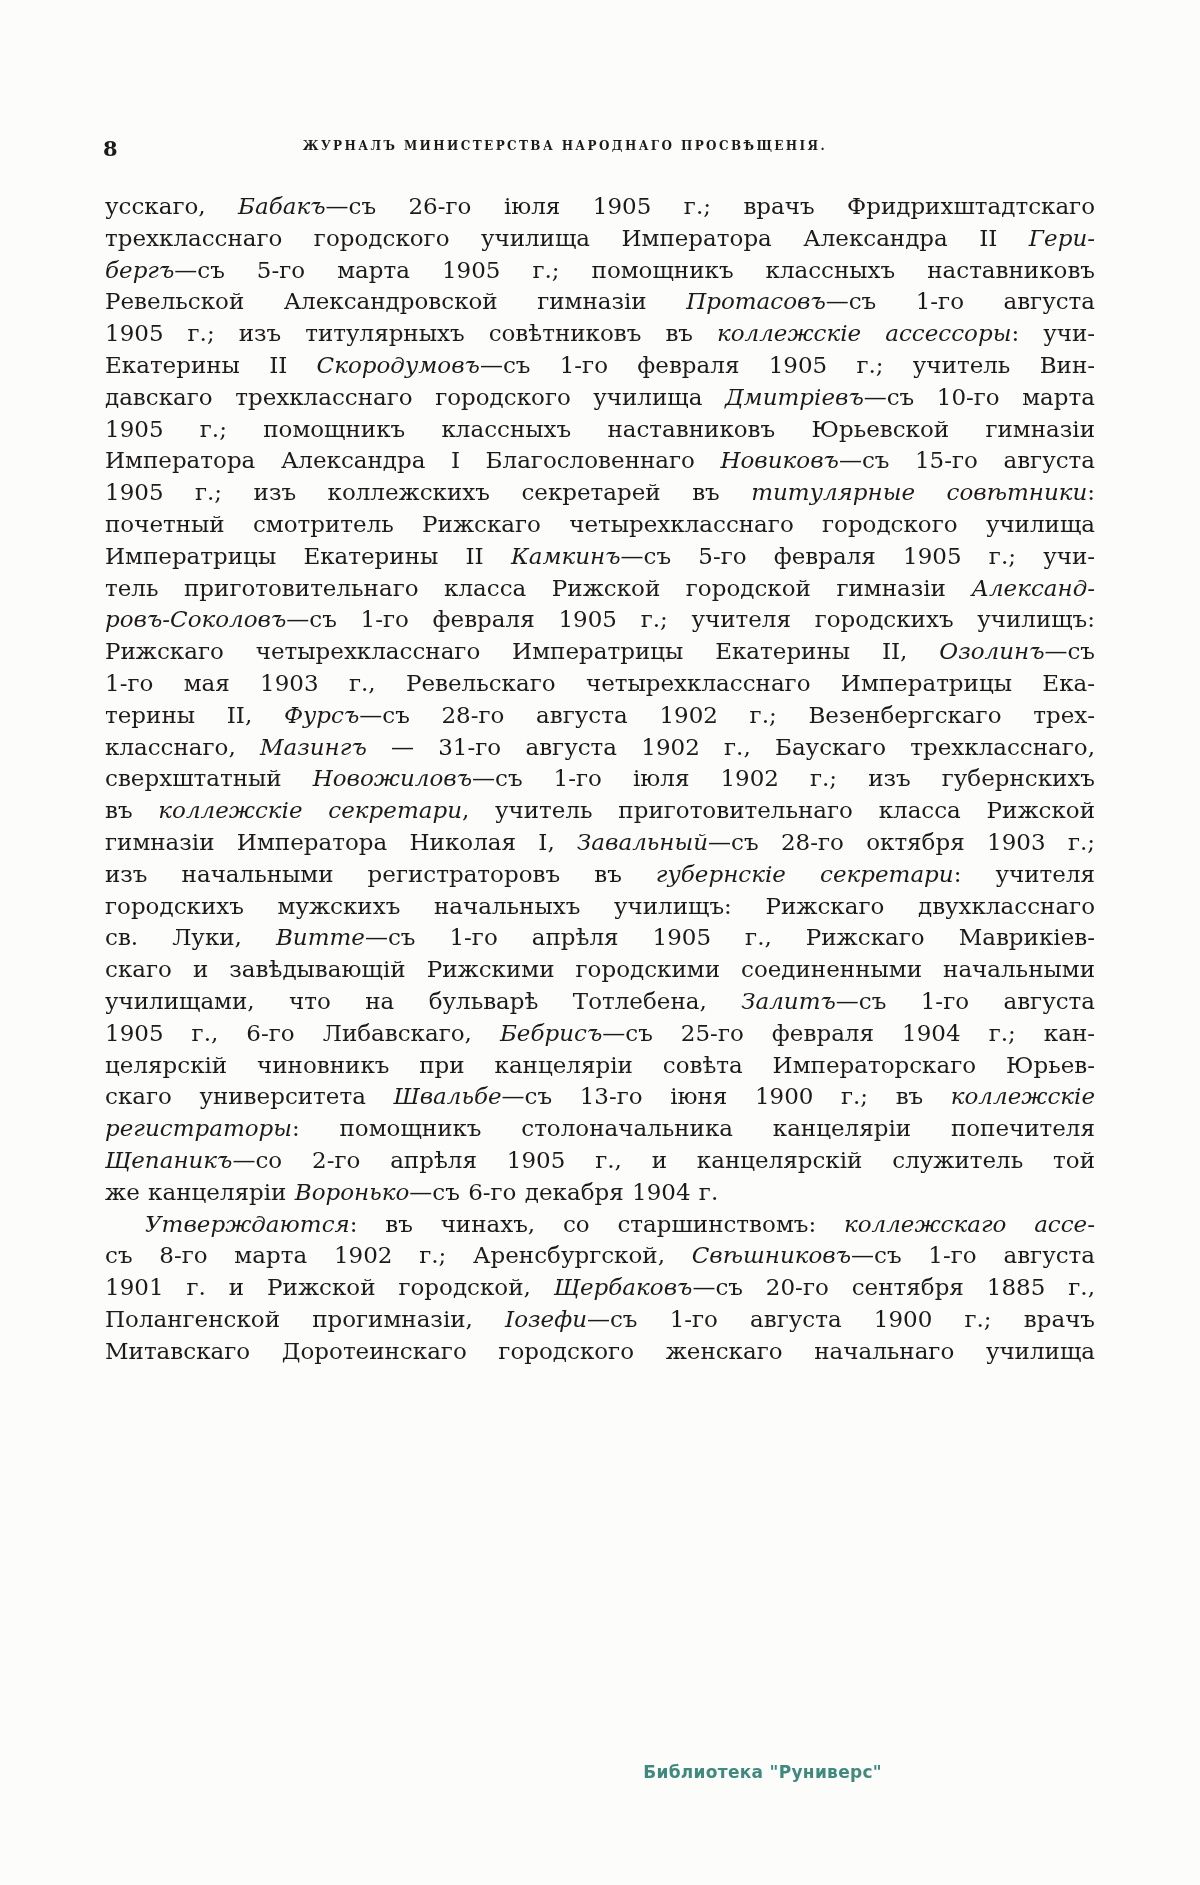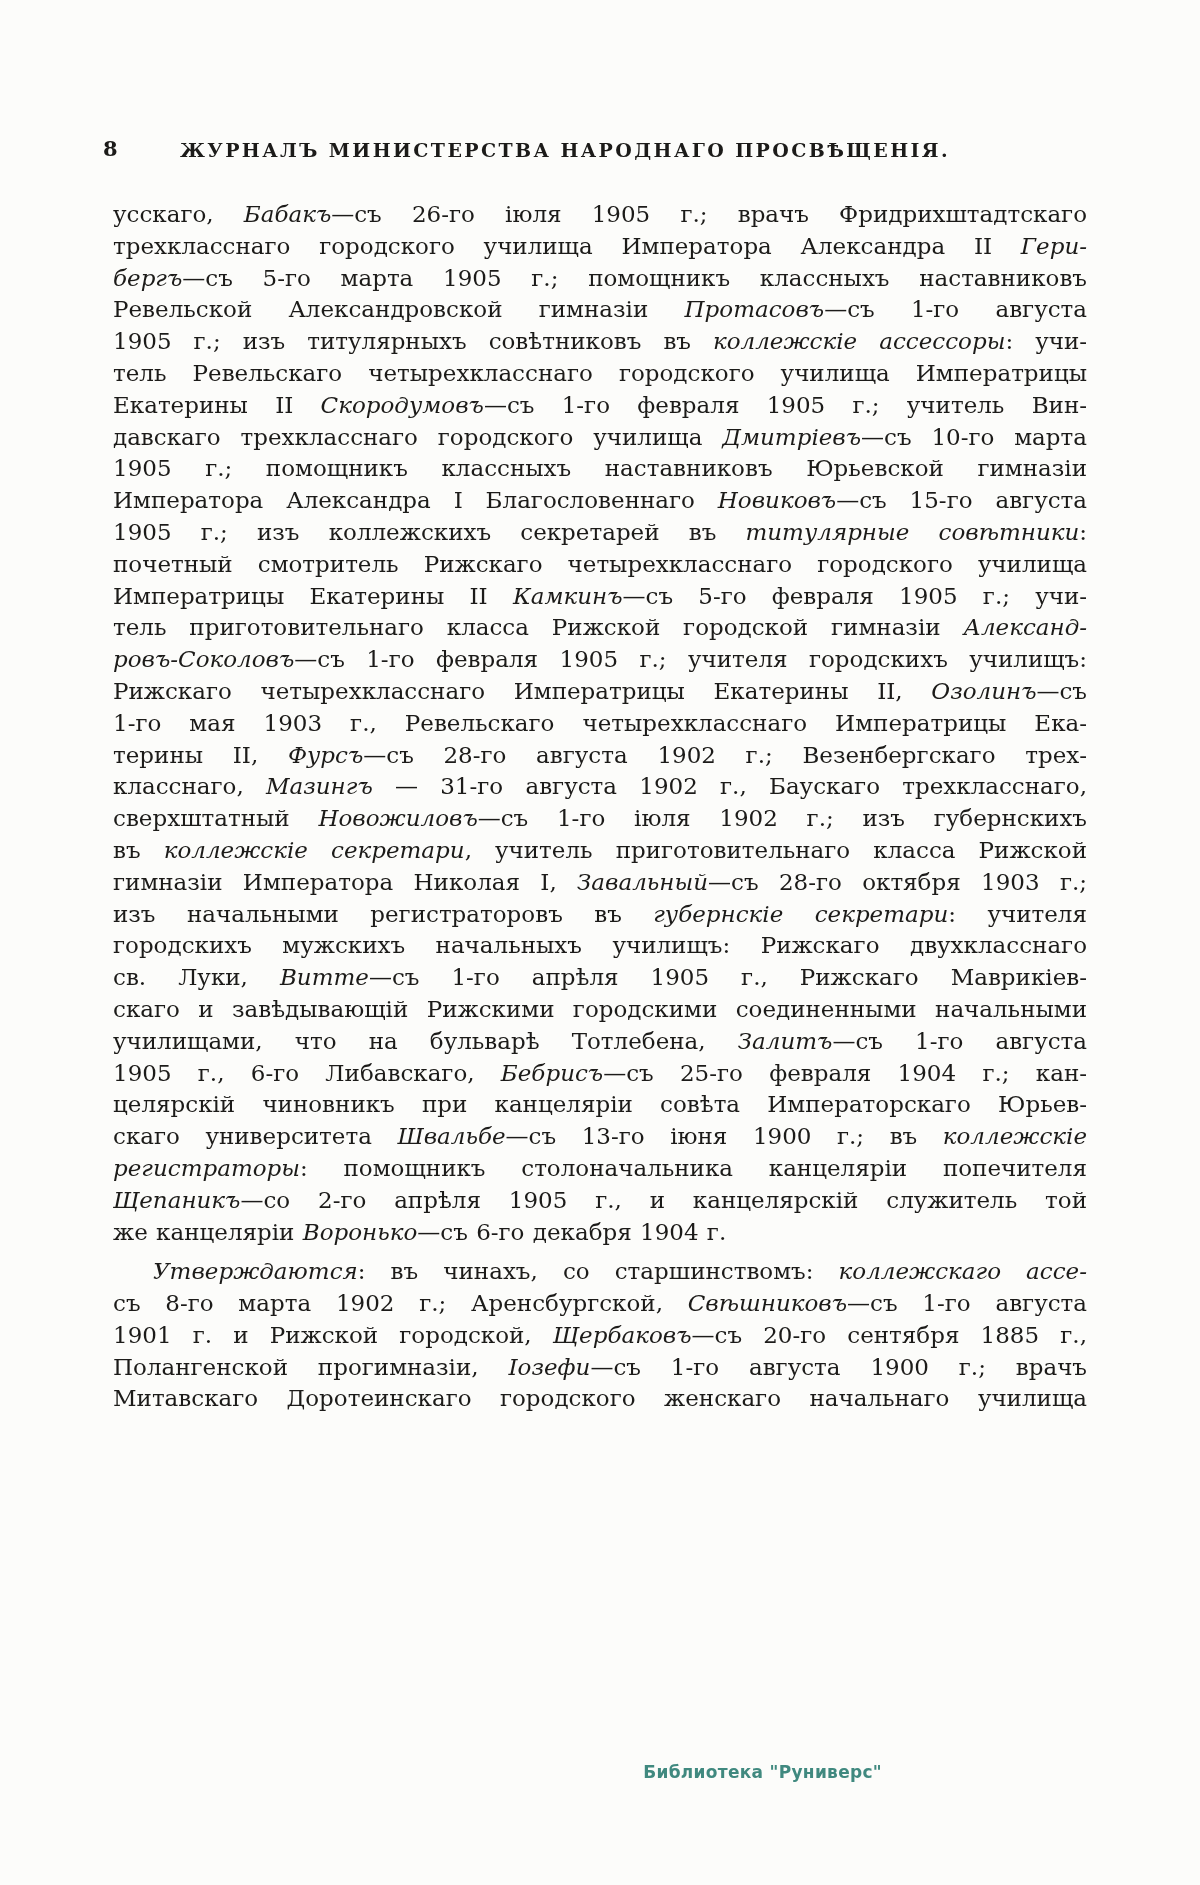--- a/index.html
+++ b/index.html
@@ -31,33 +31,33 @@
     font-size: 21px;
     font-weight: bold;
     letter-spacing: 1px;
   }
   .running-title {
     position: absolute;
     left: 0;
     right: 70px;
     top: 3px;
     text-align: center;
-    font-size: 19px;
+    font-size: 12px;
     font-weight: bold;
     letter-spacing: 2.4px;
     white-space: nowrap;
   }
   .text-block {
     position: absolute;
     left: 105px;
     top: 191px;
     width: 990px;
   }
   .paragraph {
-    margin: 8px;
+    margin: 0;
   }
   .line {
     font-size: 23px;
     line-height: 31.8px;
     height: 31.8px;
     text-align: justify;
     text-align-last: justify;
     white-space: nowrap-normal;
     word-spacing: 1px;
   }
@@ -93,21 +93,20 @@
     <span class="running-title">ЖУРНАЛЪ МИНИСТЕРСТВА НАРОДНАГО ПРОСВѢЩЕНІЯ.</span>
   </div>
 
   <div class="text-block">
       <div class="paragraph">
         <div class="line"><span>усскаго, </span><span class="it">Бабакъ</span><span>—съ 26-го іюля 1905 г.; врачъ Фридрихштадтскаго</span></div>
         <div class="line"><span>трехкласснаго городского училища Императора Александра II </span><span class="it">Гери-</span></div>
         <div class="line"><span class="it">бергъ</span><span>—съ 5-го марта 1905 г.; помощникъ классныхъ наставниковъ</span></div>
         <div class="line"><span>Ревельской Александровской гимназіи </span><span class="it">Протасовъ</span><span>—съ 1-го августа</span></div>
         <div class="line"><span>1905 г.; изъ титулярныхъ совѣтниковъ въ </span><span class="it">коллежскіе ассессоры</span><span>: учи-</span></div>
-        <div class="line"><span>тель Ревельскаго четырехкласснаго городского училища Императрицы</span></div>
         <div class="line"><span>Екатерины II </span><span class="it">Скородумовъ</span><span>—съ 1-го февраля 1905 г.; учитель Вин-</span></div>
         <div class="line"><span>давскаго трехкласснаго городского училища </span><span class="it">Дмитріевъ</span><span>—съ 10-го марта</span></div>
         <div class="line"><span>1905 г.; помощникъ классныхъ наставниковъ Юрьевской гимназіи</span></div>
         <div class="line"><span>Императора Александра I Благословеннаго </span><span class="it">Новиковъ</span><span>—съ 15-го августа</span></div>
         <div class="line"><span>1905 г.; изъ коллежскихъ секретарей въ </span><span class="it">титулярные совѣтники</span><span>:</span></div>
         <div class="line"><span>почетный смотритель Рижскаго четырехкласснаго городского училища</span></div>
         <div class="line"><span>Императрицы Екатерины II </span><span class="it">Камкинъ</span><span>—съ 5-го февраля 1905 г.; учи-</span></div>
         <div class="line"><span>тель приготовительнаго класса Рижской городской гимназіи </span><span class="it">Александ-</span></div>
         <div class="line"><span class="it">ровъ-Соколовъ</span><span>—съ 1-го февраля 1905 г.; учителя городскихъ училищъ:</span></div>
         <div class="line"><span>Рижскаго четырехкласснаго Императрицы Екатерины II, </span><span class="it">Озолинъ</span><span>—съ</span></div>

